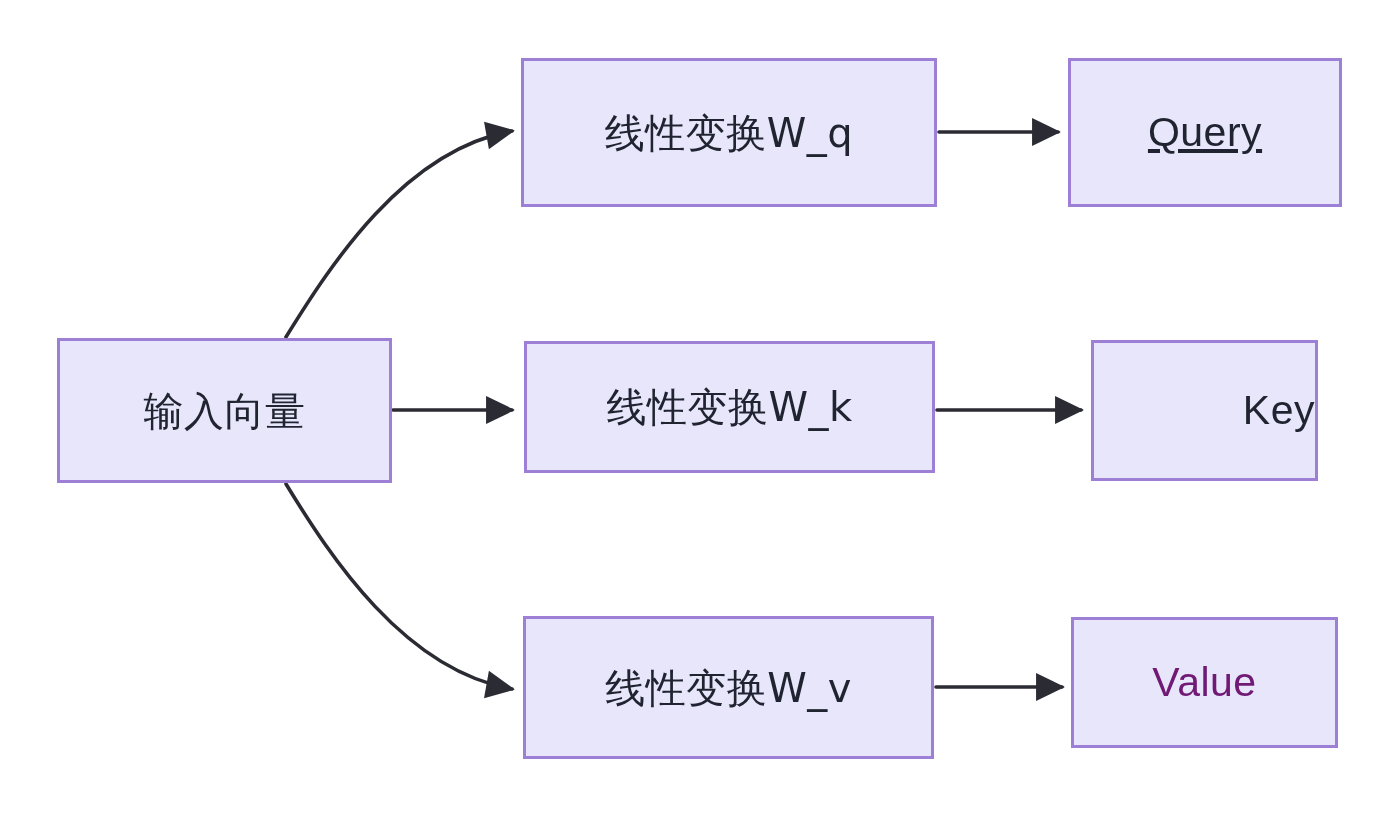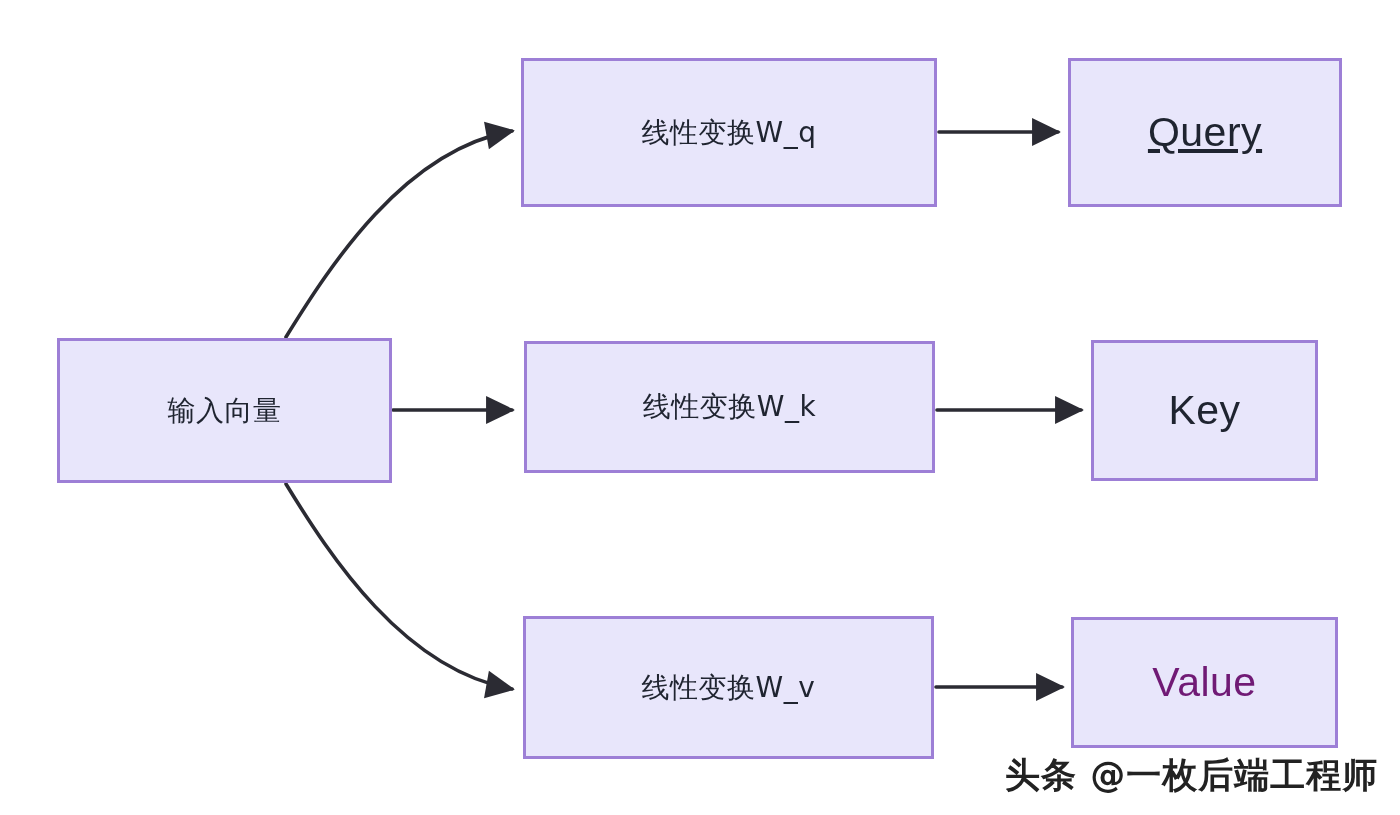--- a/index.html
+++ b/index.html
@@ -39,21 +39,21 @@
     font-weight: 400;
     letter-spacing: 0.5px;
     line-height: 1;
     white-space: nowrap;
   }
   .node .node-label {
     display: block;
   }
   .node-cn .node-label {
     font-family: "DejaVu Sans", "Liberation Sans", sans-serif;
-    font-size: 28px;
+    font-size: 40px;
   }
   .node-en .node-label {
     font-family: "Liberation Sans", "DejaVu Sans", sans-serif;
     font-size: 41px;
   }
   #watermark {
     position: absolute;
     left: 1005px;
     top: 752px;
     font-family: "DejaVu Sans", "Liberation Sans", sans-serif;
@@ -102,23 +102,22 @@
   </div>
 
   <div class="node node-cn" id="node-wv" style="left: 523px; top: 616px; width: 411px; height: 143px; background: rgb(232, 230, 251); border-color: rgb(157, 127, 214); color: rgb(31, 36, 48); text-align: center;">
     <span class="node-label">线性变换W_v</span>
   </div>
 
   <div class="node node-en" id="node-query" style="left: 1068px; top: 58px; width: 274px; height: 149px; background: rgb(232, 230, 251); border-color: rgb(157, 127, 214); color: rgb(31, 36, 48); text-decoration: underline;">
     <span class="node-label">Query</span>
   </div>
 
-  <div class="node node-en" id="node-key" style="left: 1091px; top: 340px; width: 227px; height: 141px; background: rgb(232, 230, 251); border-color: rgb(157, 127, 214); color: rgb(31, 36, 48);">
+  <div class="node node-en" id="node-key" style="left: 1091px; top: 340px; width: 227px; height: 141px; background: rgb(232, 230, 251); border-color: rgb(157, 127, 214); color: rgb(31, 36, 48); justify-content: flex-end;">
     <span class="node-label">Key</span>
   </div>
 
   <div class="node node-en" id="node-value" style="left: 1071px; top: 617px; width: 267px; height: 131px; background: rgb(232, 230, 251); border-color: rgb(157, 127, 214); color: #701a75;">
     <span class="node-label">Value</span>
   </div>
 
-  <div id="watermark">头条 @一枚后端工程师</div>
 
 </div>
 
 </body></html>

